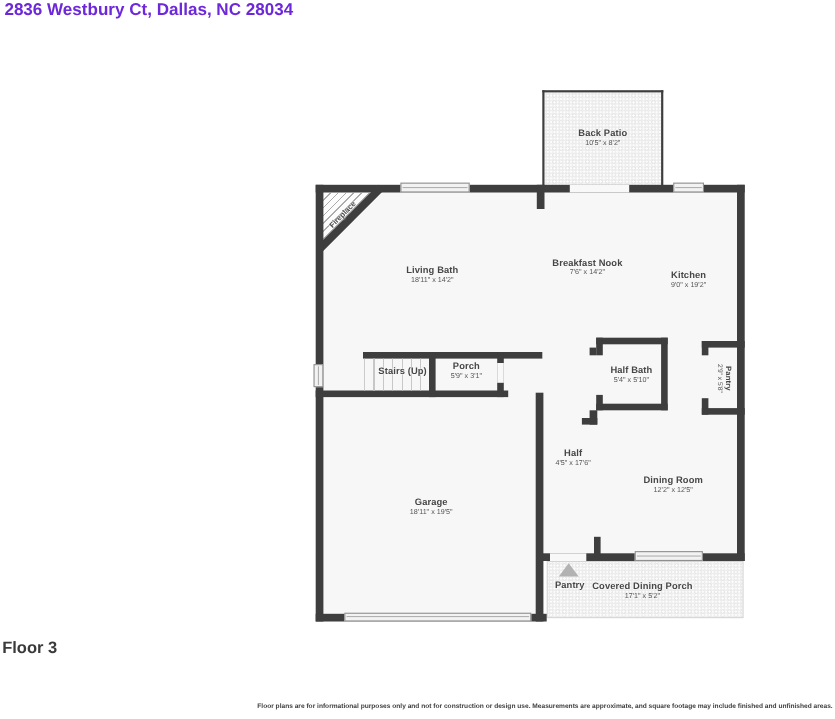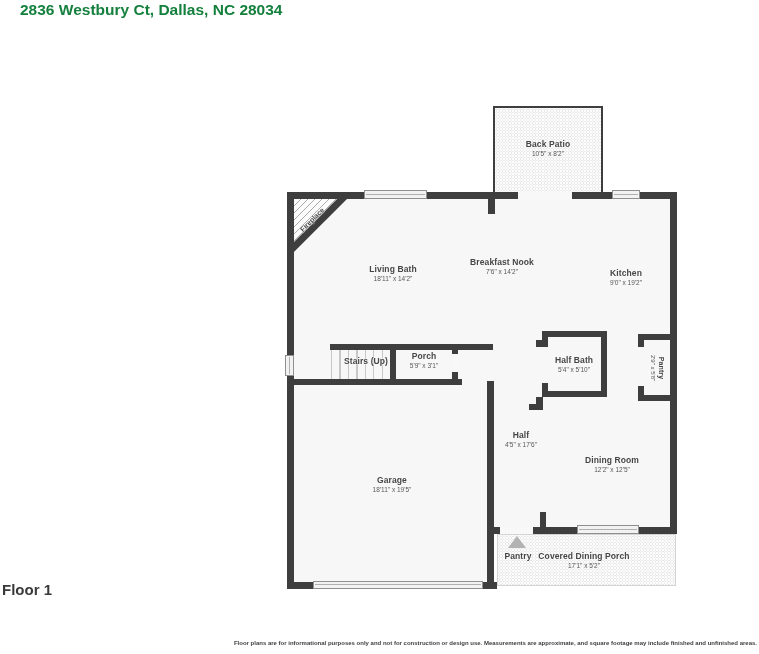--- a/index.html
+++ b/index.html
@@ -1,18 +1,18 @@
 <!DOCTYPE html>
 <html><head>
 <meta charset="utf-8">
 <style>
   html,body{margin:0;padding:0;background:#fff;}
   .sheet{position:relative;width:759px;height:654px;background:#fff;overflow:hidden;
          font-family:"Liberation Sans",sans-serif;}
-  .plan{position:absolute;left:0;top:0;width:759px;height:536px;margin-top:24px;}
+  .plan{position:absolute;left:0;top:0;width:759px;height:536px;}
   .fill{position:absolute;background:#f7f7f7;}
   .wall{position:absolute;background:#3e3e3e;}
   .gap{position:absolute;background:#f8f8f8;}
   .window{position:absolute;background:#f2f2f2;border:1px solid #8f8f8f;box-sizing:border-box;}
   .window::after{content:"";position:absolute;background:#b0b0b0;}
   .window.h::after{left:1px;right:1px;top:50%;height:1px;margin-top:-1px;}
   .window.v::after{top:1px;bottom:1px;left:50%;width:1px;margin-left:-1px;}
   .pattern{background-color:#fdfdfd;
     background-image:
       radial-gradient(circle, rgba(0,0,0,0) 1.1px, #e7e7e7 1.2px, #e7e7e7 2px, rgba(0,0,0,0) 2.1px),
@@ -32,21 +32,21 @@
          text-shadow:0 0 2px rgba(250,250,250,.95);}
   .rlabel.vert{transform:translate(-50%,-50%) rotate(90deg);}
   .rlabel.small .rname{font-size:7px;}
   .rlabel.small .rdims{font-size:6px;}
   .fp-label{position:absolute;left:276px;top:192px;width:72px;text-align:center;
     transform:rotate(-45deg);font-size:7px;font-weight:700;color:#4a4a4a;
     text-shadow:0 0 2px #fff,0 0 2px #fff;}
   .entry-arrow{position:absolute;width:0;height:0;
     border-left:9px solid rgba(0,0,0,0);border-right:9px solid rgba(0,0,0,0);
     border-bottom:12px solid #b2b2b2;}
-  .page-title{position:absolute;left:20px;top:1px;font-size:15.5px;font-weight:700;color:#15803d;}
+  .page-title{position:absolute;left:4px;top:1px;font-size:15.5px;font-weight:700;color:#6d28d9;}
   .floor-label{position:absolute;left:2px;top:581px;font-size:15px;font-weight:700;color:#3a3a3a;}
   .disclaimer{position:absolute;right:2px;top:640px;font-size:6px;font-weight:700;color:#3e3e3e;}
 </style>
 </head>
 <body>
 
 <div class="sheet">
 
   <div class="page-title">2836 Westbury Ct, Dallas, NC 28034</div>
 
@@ -103,21 +103,21 @@
     <div class="entry-arrow" style="left:508px;top:512px"></div>
 
     <div class="rlabel" style="left:548px;top:125px">
       <div class="rname">Back Patio</div>
       <div class="rdims">10'5" x 8'2"</div>
     </div>
     <div class="rlabel" style="left:393px;top:250px">
       <div class="rname">Living Bath</div>
       <div class="rdims">18'11" x 14'2"</div>
     </div>
-    <div class="rlabel" style="left:502px;top:243px">
+    <div class="rlabel" style="left:534px;top:243px">
       <div class="rname">Breakfast Nook</div>
       <div class="rdims">7'6" x 14'2"</div>
     </div>
     <div class="rlabel" style="left:626px;top:254px">
       <div class="rname">Kitchen</div>
       <div class="rdims">9'0" x 19'2"</div>
     </div>
     <div class="rlabel" style="left:366px;top:337px">
       <div class="rname">Stairs (Up)</div>
     </div>
@@ -149,16 +149,16 @@
       <div class="rname">Pantry</div>
     </div>
     <div class="rlabel" style="left:584px;top:537px">
       <div class="rname">Covered Dining Porch</div>
       <div class="rdims">17'1" x 5'2"</div>
     </div>
     <div class="fp-label">Fireplace</div>
 
   </div>
 
-  <div class="floor-label">Floor 1</div>
+  <div class="floor-label">Floor 3</div>
   <div class="disclaimer">Floor plans are for informational purposes only and not for construction or design use. Measurements are approximate, and square footage may include finished and unfinished areas.</div>
 
 </div>
 
 </body></html>

